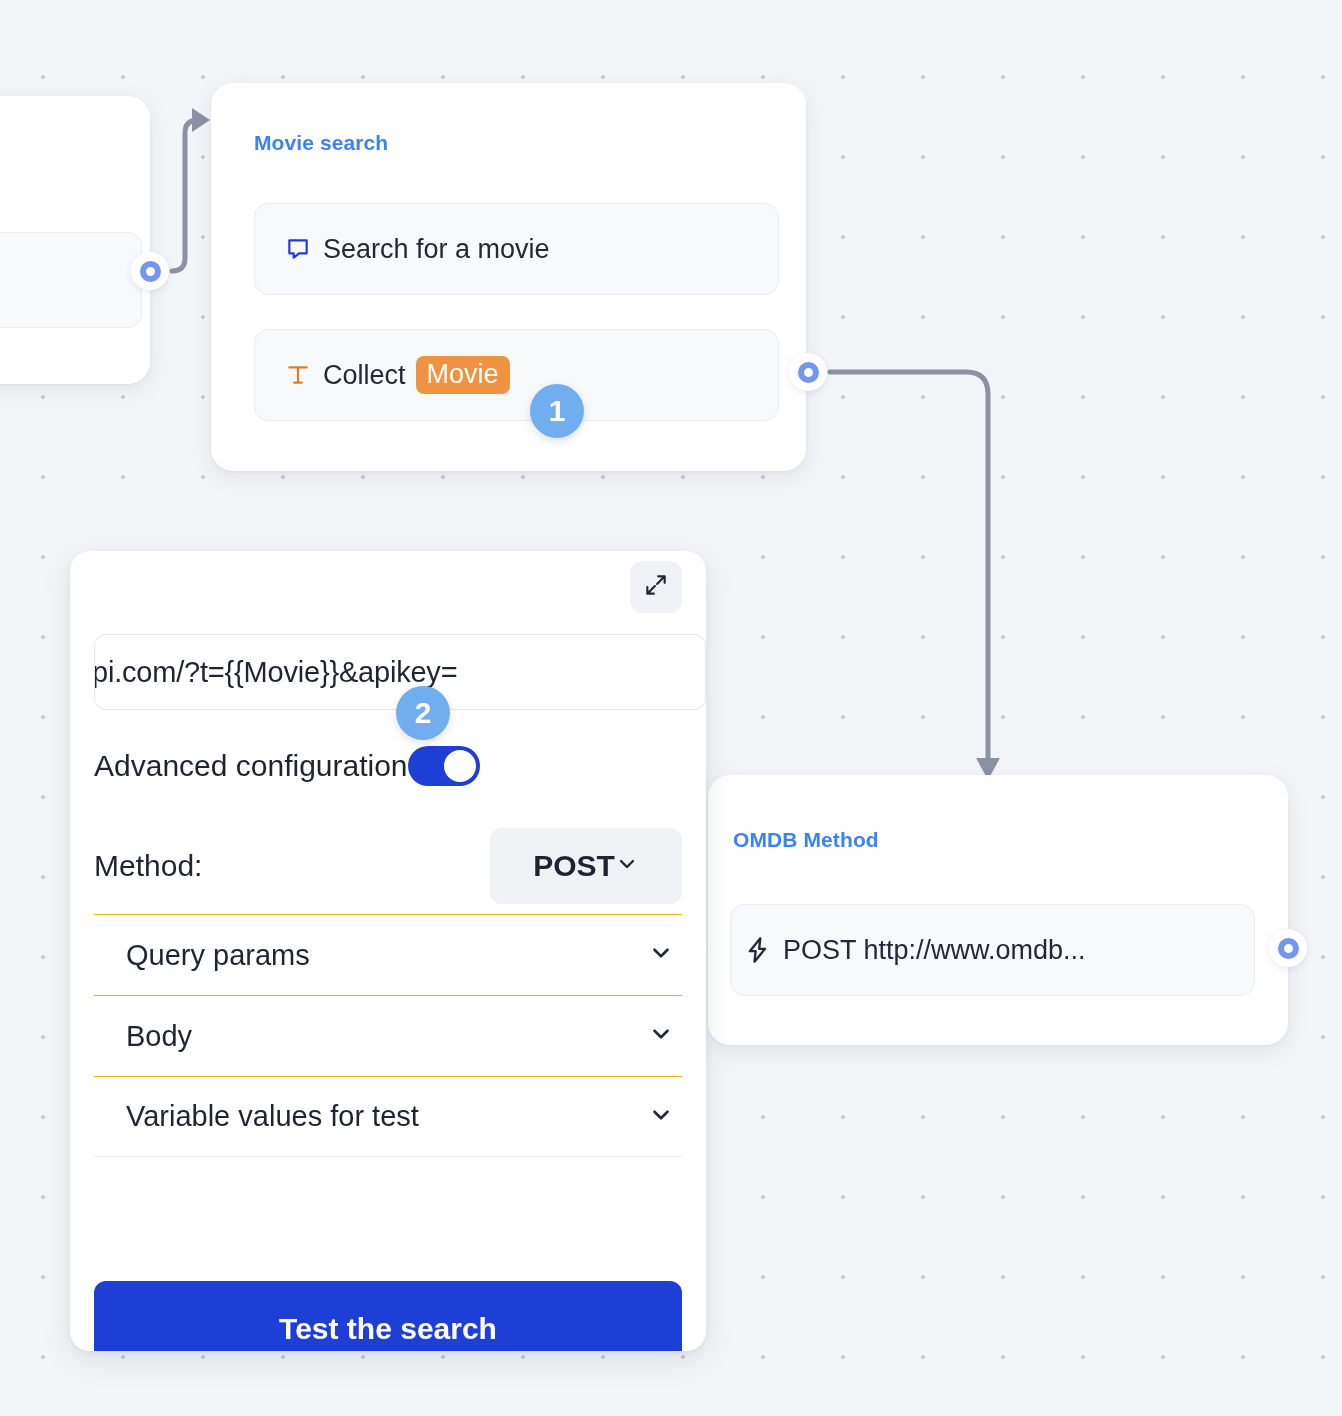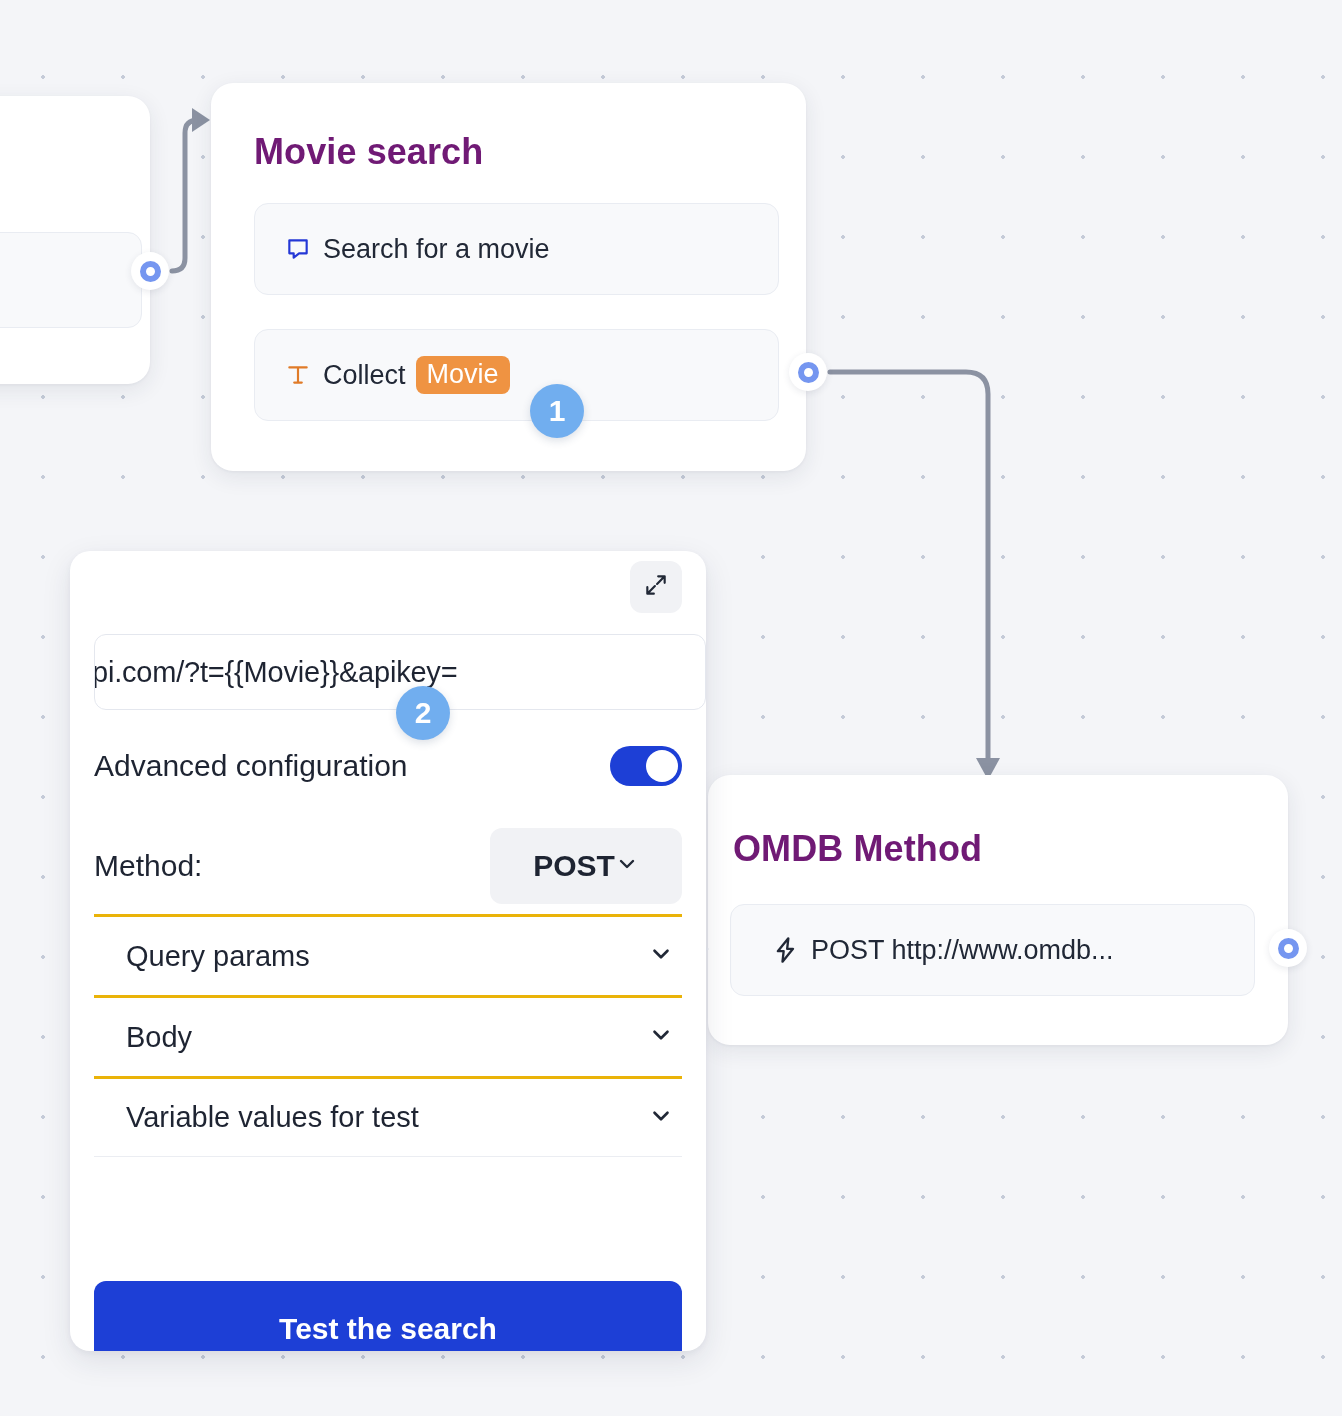--- a/index.html
+++ b/index.html
@@ -36,23 +36,23 @@
 
   
   .node {
     position: absolute;
     background: #ffffff;
     border-radius: 22px;
     box-shadow: 0 6px 22px rgba(30, 40, 70, 0.09), 0 1px 3px rgba(30,40,70,0.05);
   }
 
   .node-title {
-    font-size: 36px;
+    font-size: 21px;
     font-weight: bold;
-    color: #701a75;
+    color: #3b82f6;
     letter-spacing: 0.1px;
   }
 
   .node-row {
     background: #f8f9fb;
     border: 1px solid #e9ecf2;
     border-radius: 14px;
     display: flex;
     align-items: center;
     box-sizing: border-box;
@@ -157,21 +157,21 @@
   #row-collect { top: 246px; }
 
   
   #node-omdb {
     left: 708px;
     top: 775px;
     width: 580px;
     height: 270px;
   }
   #node-omdb .node-title { position: absolute; left: 25px; top: 53px; }
-  #node-omdb .node-row { left: 22px; top: 129px; width: 525px; height: 92px; padding-left: 40px; position: absolute; }
+  #node-omdb .node-row { left: 22px; top: 129px; width: 525px; height: 92px; padding-left: 12px; position: absolute; }
 
   
   .notch {
     position: absolute;
     left: -14px;
     top: 160px;
     width: 0; height: 0;
     border-top: 14px solid transparent;
     border-bottom: 14px solid transparent;
     border-left: 15px solid #e7eaf0;
@@ -241,21 +241,21 @@
     justify-content: center;
   }
 
   .adv-row {
     position: absolute;
     left: 24px;
     top: 195px;
     width: 588px;
     display: flex;
     align-items: center;
-    justify-content: space-between;
+    justify-content: flex-start;
   }
   .adv-label {
     font-size: 30px;
     color: #1e2432;
   }
   .toggle {
     width: 72px;
     height: 40px;
     border-radius: 20px;
     background: #1d3fd6;
@@ -295,21 +295,21 @@
   }
 
   .accordion {
     position: absolute;
     left: 24px;
     top: 363px;
     width: 588px;
   }
   .acc-item {
     height: 81px;
-    border-top: 3px solid #eab308;
+    border-top: 1px solid #eab308;
     display: flex;
     align-items: center;
     justify-content: space-between;
     padding: 0 8px 0 32px;
     box-sizing: border-box;
   }
   .acc-item:last-child { border-bottom: 1px solid #ebedf2; }
   .acc-label { font-size: 29px; color: #1e2432; }
 
   .test-btn {

